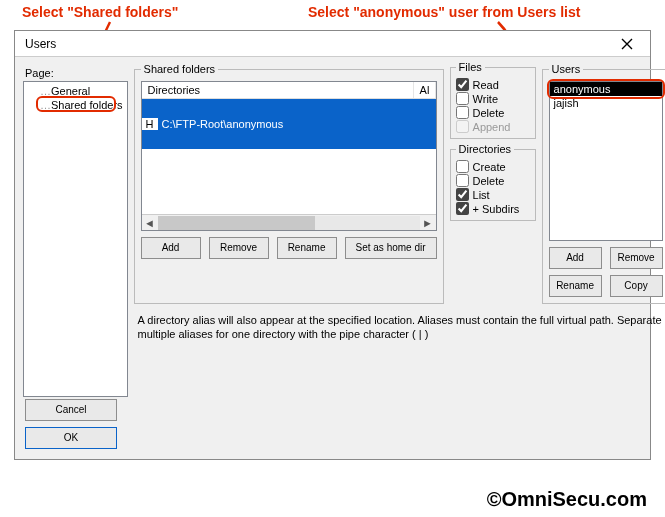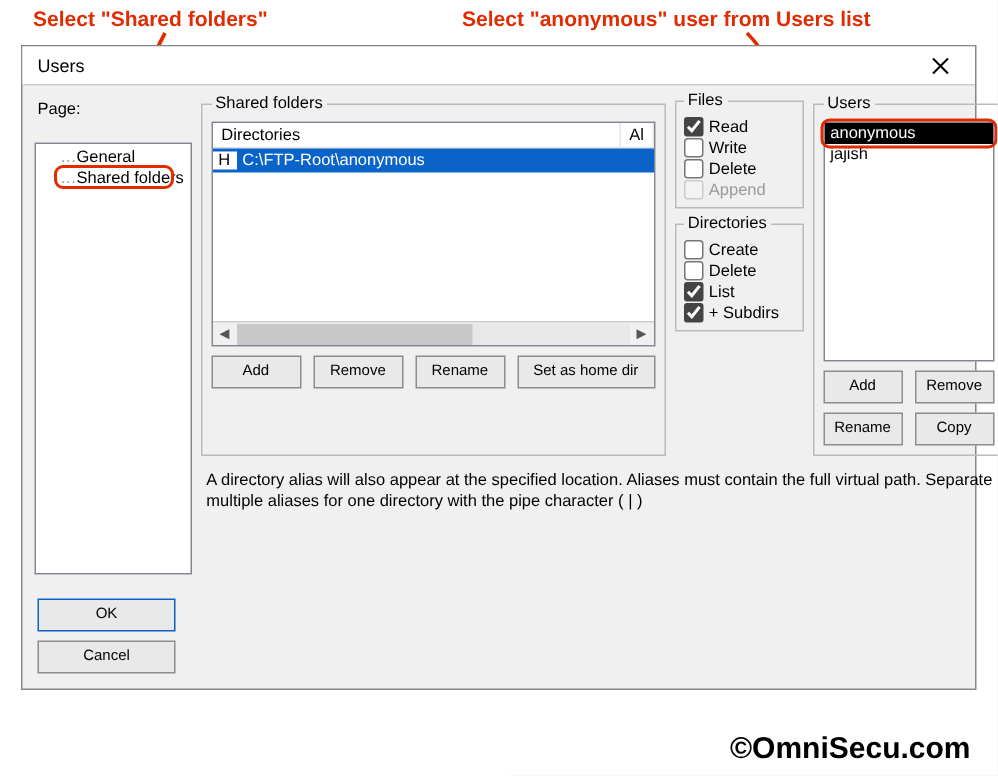--- a/index.html
+++ b/index.html
@@ -60,21 +60,21 @@
     width: 38px; height: 22px;
     display: flex; align-items: center; justify-content: center;
     font-size: 14px;
   }
   .body {
     display: flex;
     padding: 4px 8px 8px 8px;
     gap: 6px;
     height: calc(100% - 26px);
   }
-  .col-left { width: 112px; display:flex; flex-direction:column;gap:14px; }
+  .col-left { width: 112px; display:flex; flex-direction:column; }
   .col-mid  { flex: 1; display:flex; flex-direction:column; }
   .page-lbl { margin: 6px 0 2px 2px; }
   .treebox {
     border: 1px solid #828790;
     background: #fff;
     flex: 1;
     padding: 2px 2px;
     min-height: 240px;
     position: relative;
   }
@@ -115,21 +115,21 @@
   .dir-head {
     display:flex; background:#fff; border-bottom:1px solid #ddd;
     font-size:11px;
   }
   .dir-head div{ padding:2px 6px; border-right:1px solid #e5e5e5;}
   .dir-head .c1{ flex:1; }
   .dir-head .c2{ width:22px; text-align:right;}
   .dir-row { display:flex; align-items:center;}
   .dir-row.selected { background:#0a63c9; color:#fff;}
   .dir-row .hcell{ width:16px; text-align:center; background:#fff; color:#000;}
-  .dir-row .path{ flex:1; padding:2px 4px;}
+  .dir-row .path{ flex:1; padding:19px 4px;}
   .scroll-h {
     height:16px; background:#f0f0f0; border-top:1px solid #ccc;
     display:flex; align-items:center;
   }
   .scroll-h .arrow{ width:16px; text-align:center; color:#555;}
   .scroll-h .track{ flex:1; background:#e8e8e8; height:14px; position:relative;}
   .scroll-h .thumb{ position:absolute; left:0; width:60%; height:100%; background:#c8c8c8;}
   .btnrow { display:flex; gap:8px; margin-top:6px; justify-content:center;}
   .btn {
     min-width:66px; height:22px;
@@ -189,22 +189,22 @@
   <div class="body">
 
     <div class="col-left">
       <div class="page-lbl">Page:</div>
       <div class="treebox">
         <div class="tree-item dotline">General</div>
         <div class="tree-item dotline">Shared folders</div>
         <div class="highlight-box" style="left:12px; top:14px; width:80px; height:16px;"></div>
       </div>
       <div class="btm-btns">
+        <div class="btn">Cancel</div>
         <div class="btn" style="border:1.5px solid #0a63c9;">OK</div>
-        <div class="btn">Cancel</div>
       </div>
     </div>
 
     <div class="col-mid">
       <div class="mid-top">
 
         <fieldset class="dirbox">
           <legend>Shared folders</legend>
           <div class="dir-list">
             <div class="dir-head">

